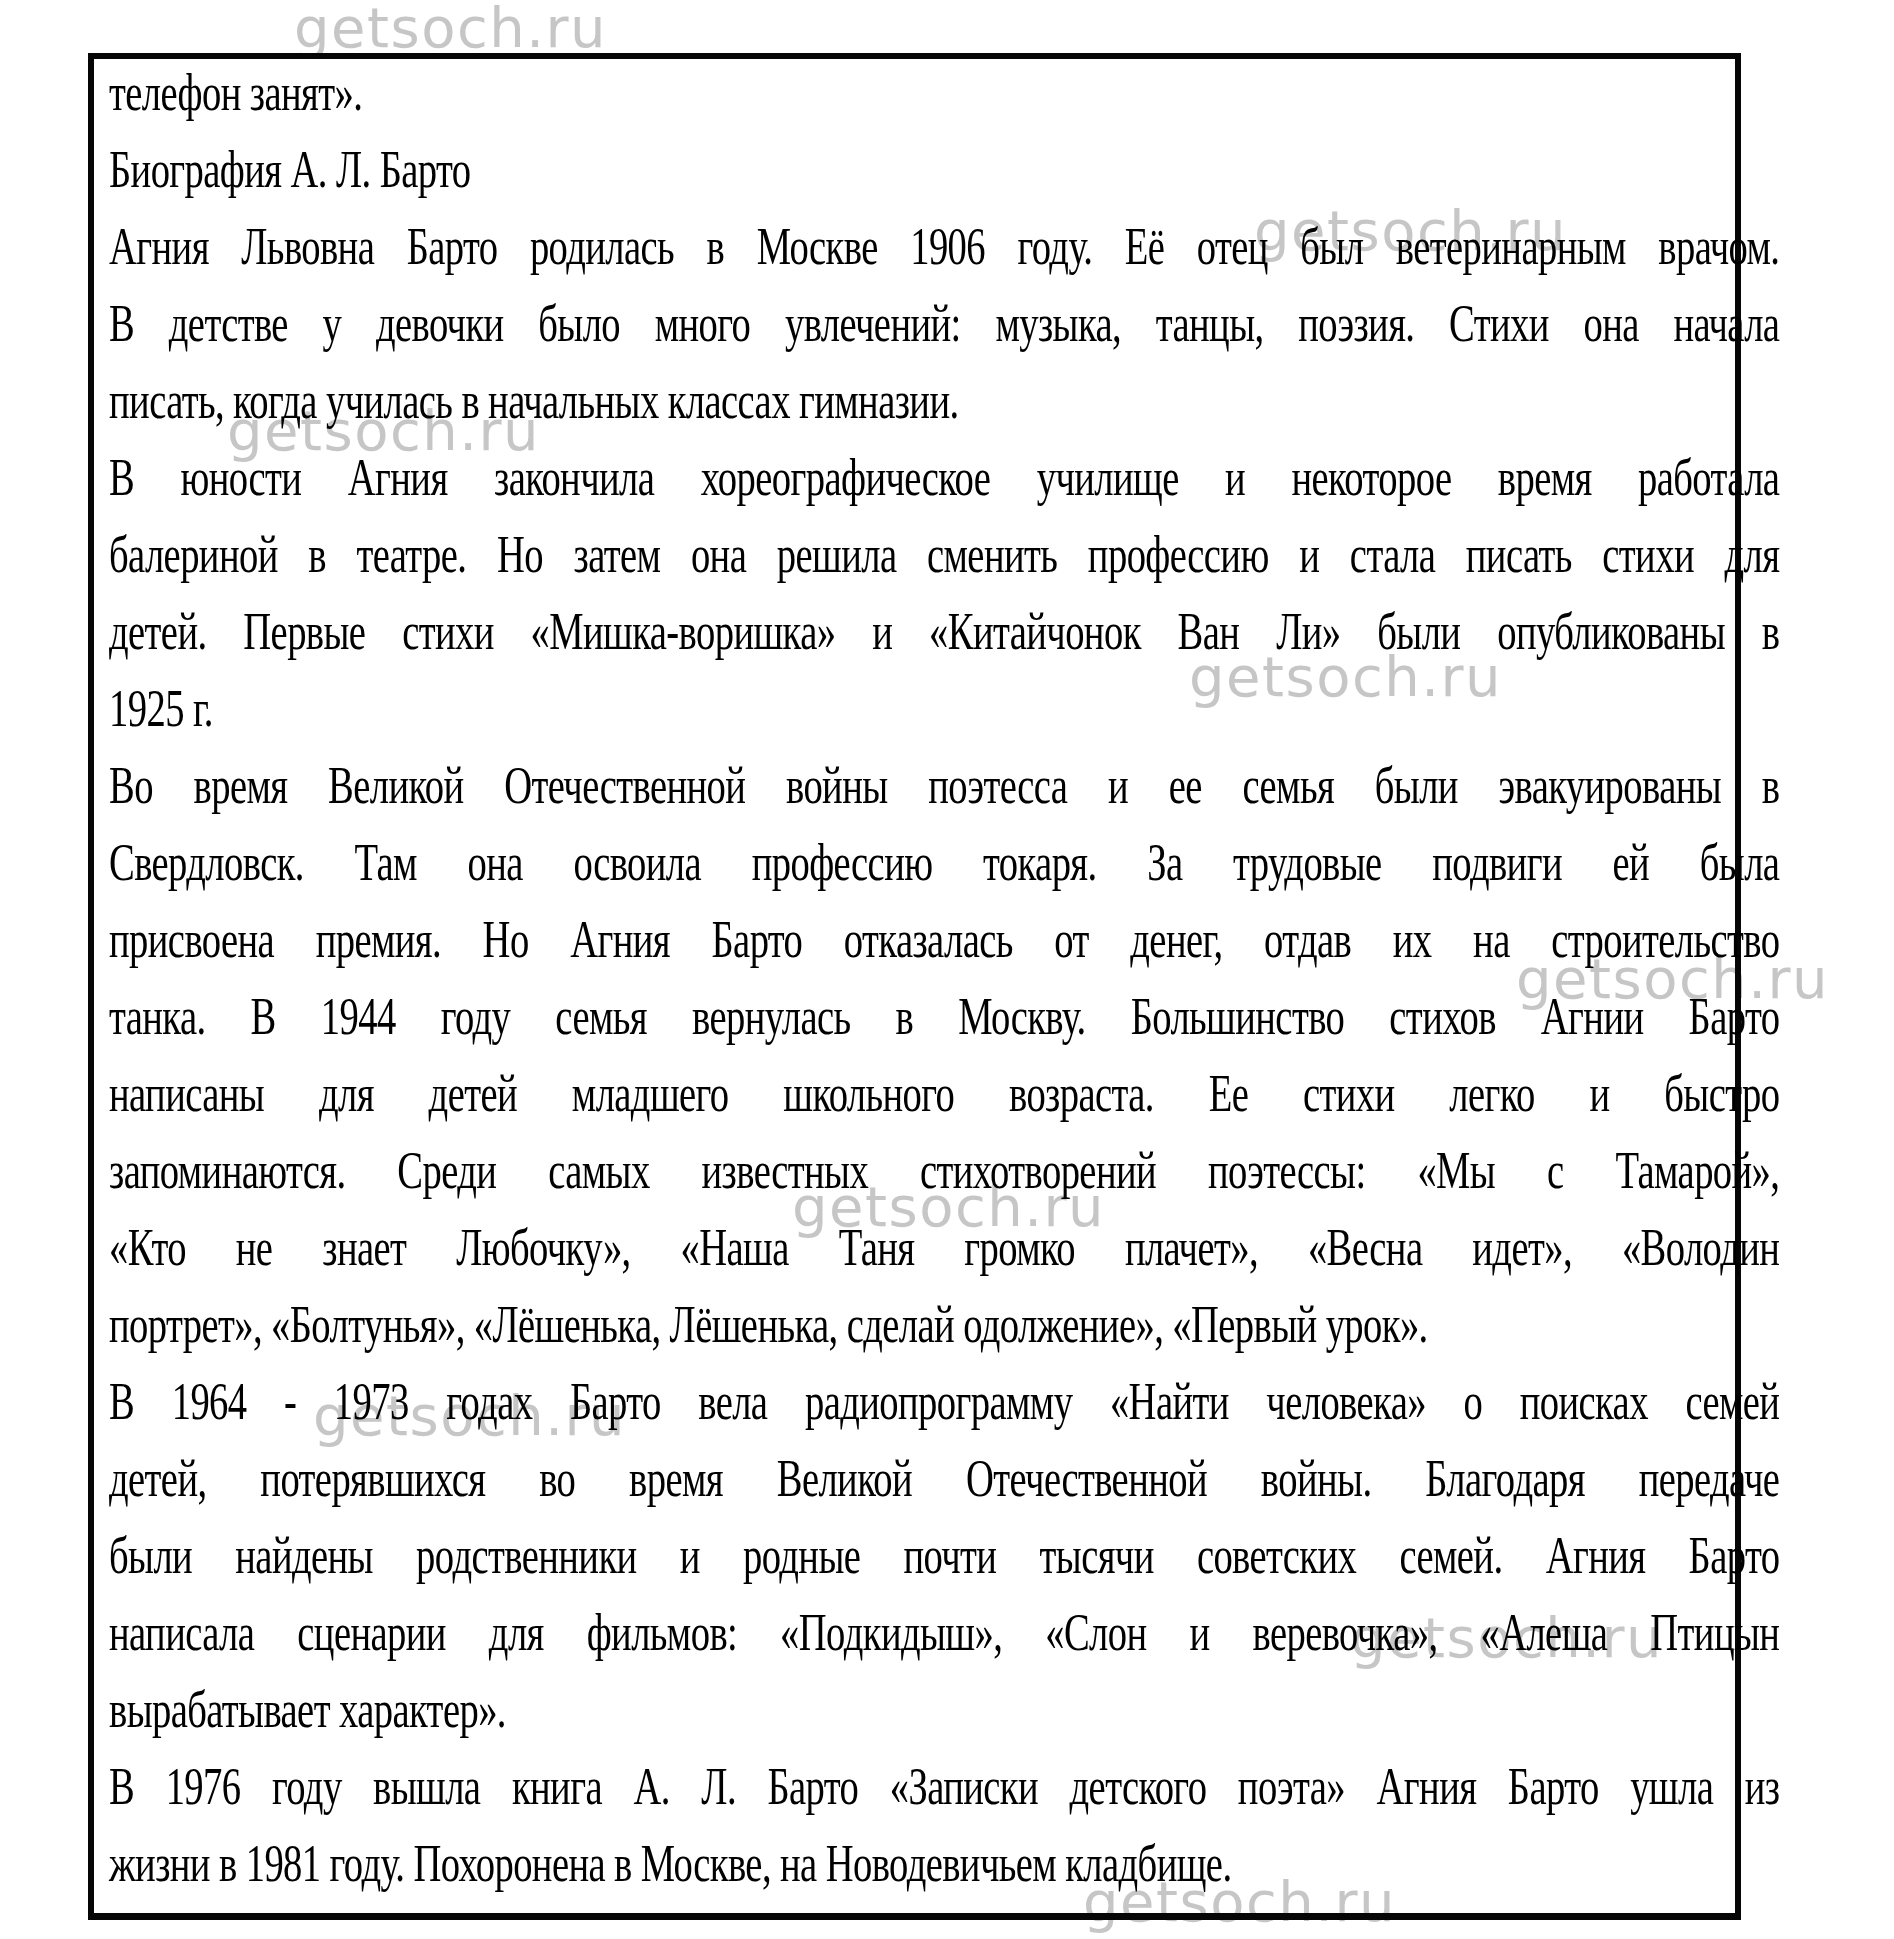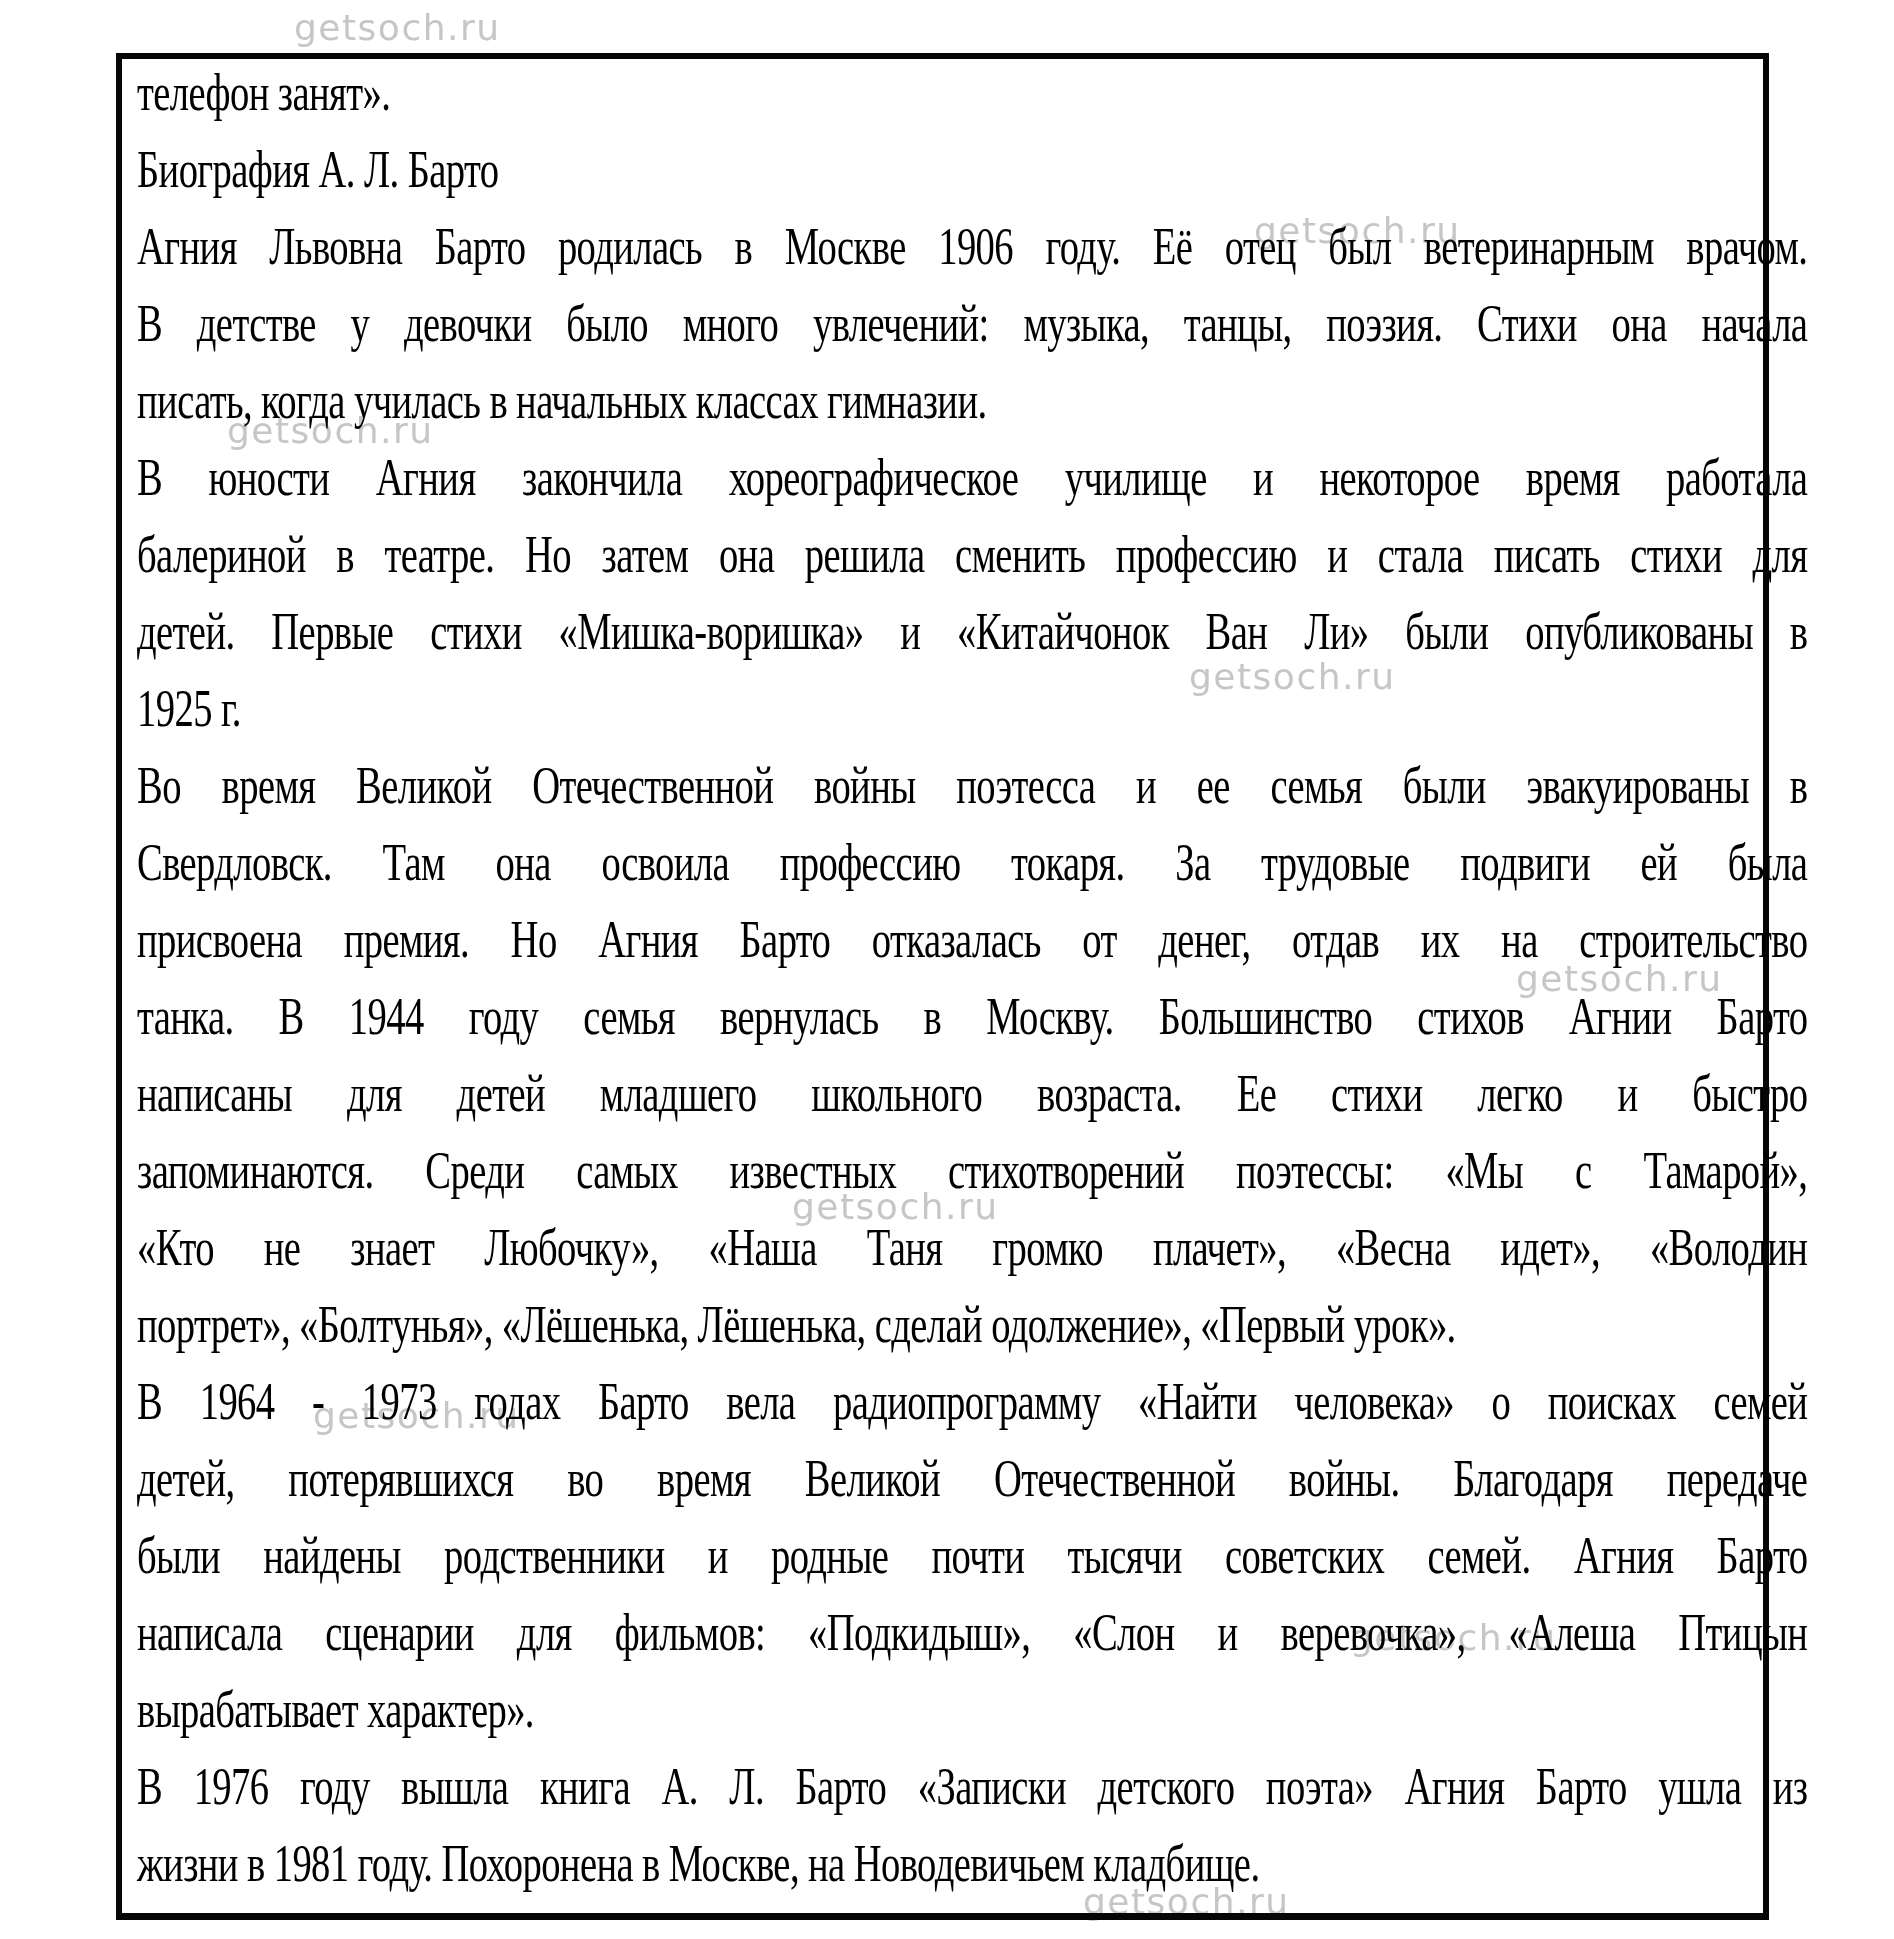--- a/index.html
+++ b/index.html
@@ -17,31 +17,31 @@
 
   
   .watermark-layer {
     position: absolute;
     inset: 0;
     z-index: 1;
   }
   .watermark {
     position: absolute;
     font-family: "DejaVu Sans", sans-serif;
-    font-size: 36px;
+    font-size: 56px;
     line-height: 56px;
     letter-spacing: 1.5px;
     white-space: nowrap;
     user-select: none;
   }
 
   
   .doc-frame {
     position: absolute;
-    left: 116px;
+    left: 88px;
     top: 53px;
     width: 1653px;
     height: 1867px;
     box-sizing: border-box;
     border: 6.1px solid #060606;
     border-bottom-width: 7.6px;
     background: transparent;
     z-index: 2;
   }
 

